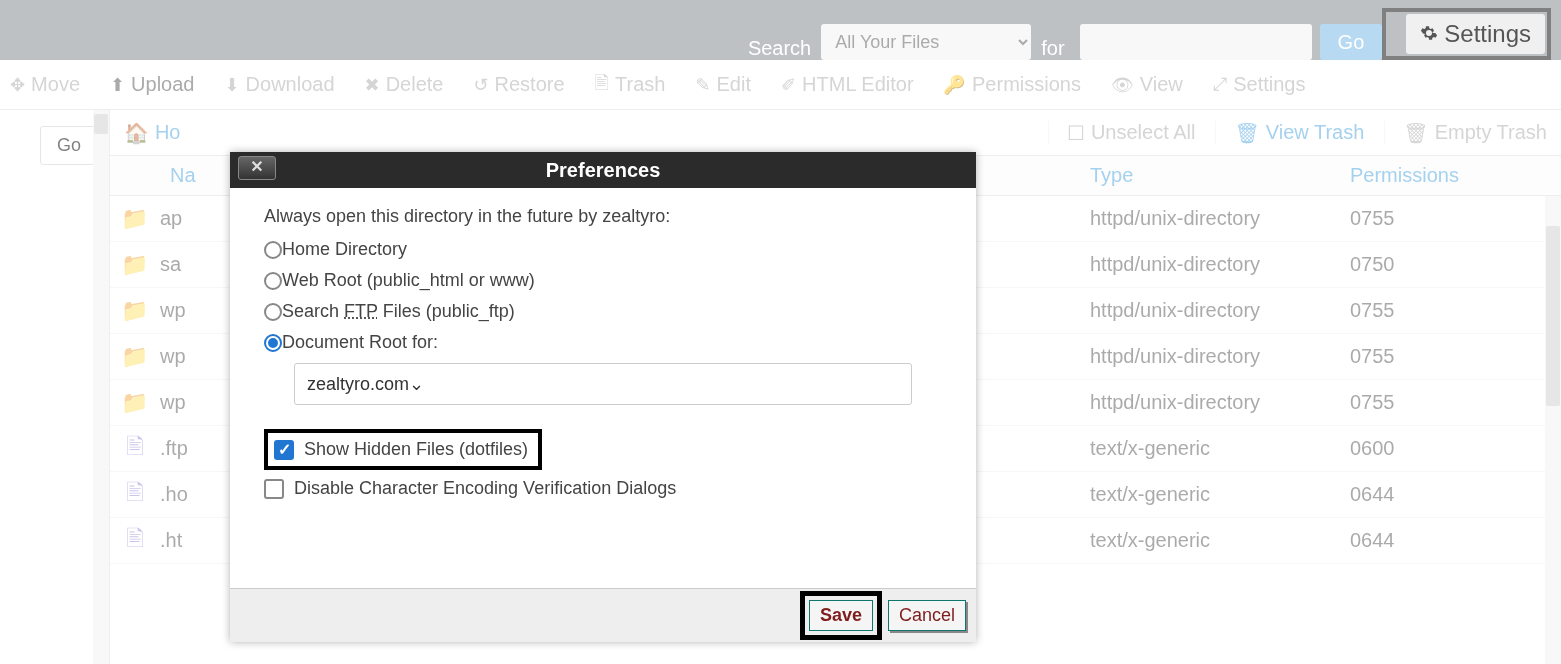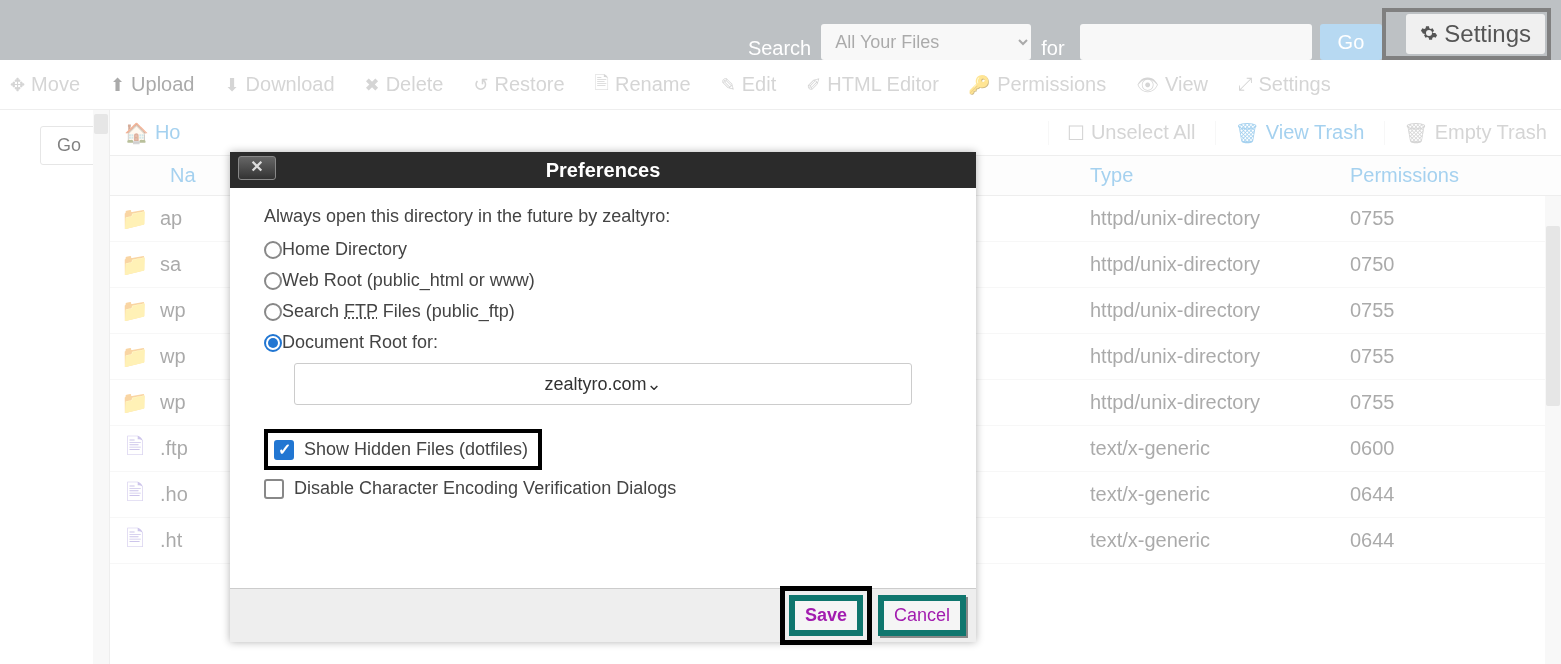--- a/index.html
+++ b/index.html
@@ -55,31 +55,31 @@
 
 .modal { position: absolute; left: 230px; top: 152px; width: 746px; background: #fff; z-index: 50; box-shadow: 0 0 8px rgba(0,0,0,0.3); }
 .modal-title { background: #2b2b2b; color: #fff; height: 36px; display: flex; align-items: center; justify-content: center; font-size: 20px; font-weight: bold; position: relative; }
 .modal-close { position: absolute; left: 8px; top: 4px; width: 38px; height: 24px; background: linear-gradient(#666,#333); border: 1px solid #888; border-radius: 3px; color: #ddd; font-size: 16px; text-align: center; line-height: 20px; }
 .modal-body { padding: 18px 34px 10px 34px; font-size: 18px; color: #444; height: 400px; overflow-y: scroll; position: relative; }
 .modal-body p.head { margin-bottom: 12px; }
 .radio-row { display: flex; align-items: center; margin: 10px 0; }
 .radio { width: 18px; height: 18px; border: 2px solid #888; border-radius: 50%; display: inline-block; position: relative; }
 .radio.checked { border-color: #2176d2; }
 .radio.checked::after { content: ''; position: absolute; width: 10px; height: 10px; background: #2176d2; border-radius: 50%; left: 2px; top: 2px; }
-.domain-select { width: 618px; height: 42px; border: 1px solid #ccc; border-radius: 3px; padding: 0 12px; font-size: 18px; margin-left: 30px; margin-top: 6px; display: flex; align-items: center; justify-content: center; color: #333; }
+.domain-select { width: 618px; height: 42px; border: 1px solid #ccc; border-radius: 3px; padding: 0 12px; font-size: 18px; margin-left: 30px; margin-top: 6px; display: flex; align-items: center; justify-content: flex-start; color: #333; }
 .check-row { display: flex; align-items: center; gap: 10px; margin: 10px 0; }
 .checkbox { width: 20px; height: 20px; border: 2px solid #888; border-radius: 3px; display: inline-block; position: relative; }
 .checkbox.checked { background: #2176d2; border-color: #2176d2; }
 .checkbox.checked::after { content: '✓'; color: #fff; position: absolute; left: 2px; top: -2px; font-size: 16px; font-weight: bold; }
 .show-hidden-box { border: 4px solid #000; display: inline-flex; align-items: center; gap: 10px; padding: 6px 10px 6px 6px; margin-top: 24px; }
 .ftp-underline { text-decoration: underline dotted; }
 
 .modal-footer { background: #eee; height: 54px; display: flex; align-items: center; justify-content: flex-end; padding: 0 10px; gap: 6px; border-top: 1px solid #ccc; }
 .save-wrap { border: 5px solid #000; padding: 4px; }
-.mbtn { background: #f5f5f5; border: 6px solid #0f766e; padding: 4px 10px; font-size: 18px; font-weight: bold; color: #a21caf; }
+.mbtn { background: #f5f5f5; border: 1px solid #0f766e; padding: 4px 10px; font-size: 18px; font-weight: bold; color: #7f1d1d; }
 .mbtn.cancel { font-weight: normal; box-shadow: 2px 2px 0 #888; }
 
 svg.gear { width: 18px; height: 18px; }
 </style>
 </head>
 <body>
 
 <div class="top-bar">
   <span class="label">Search</span>
   <select class="search-select">
@@ -116,21 +116,21 @@
   <div class="tb-item">
       <span class="icon">✖</span>
       <span>Delete</span>
     </div>
   <div class="tb-item">
       <span class="icon">↺</span>
       <span>Restore</span>
     </div>
   <div class="tb-item">
       <span class="icon">🖹</span>
-      <span>Rename</span>
+      <span>Trash</span>
     </div>
   <div class="tb-item">
       <span class="icon">✎</span>
       <span>Edit</span>
     </div>
   <div class="tb-item">
       <span class="icon">✐</span>
       <span>HTML Editor</span>
     </div>
   <div class="tb-item">

